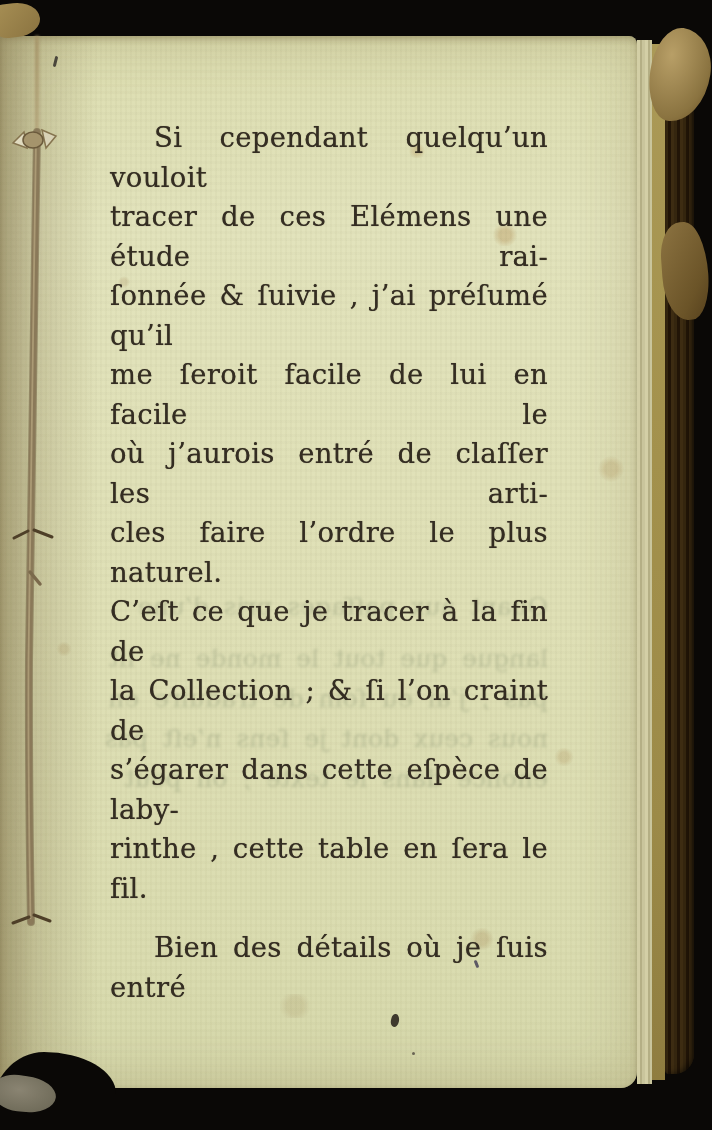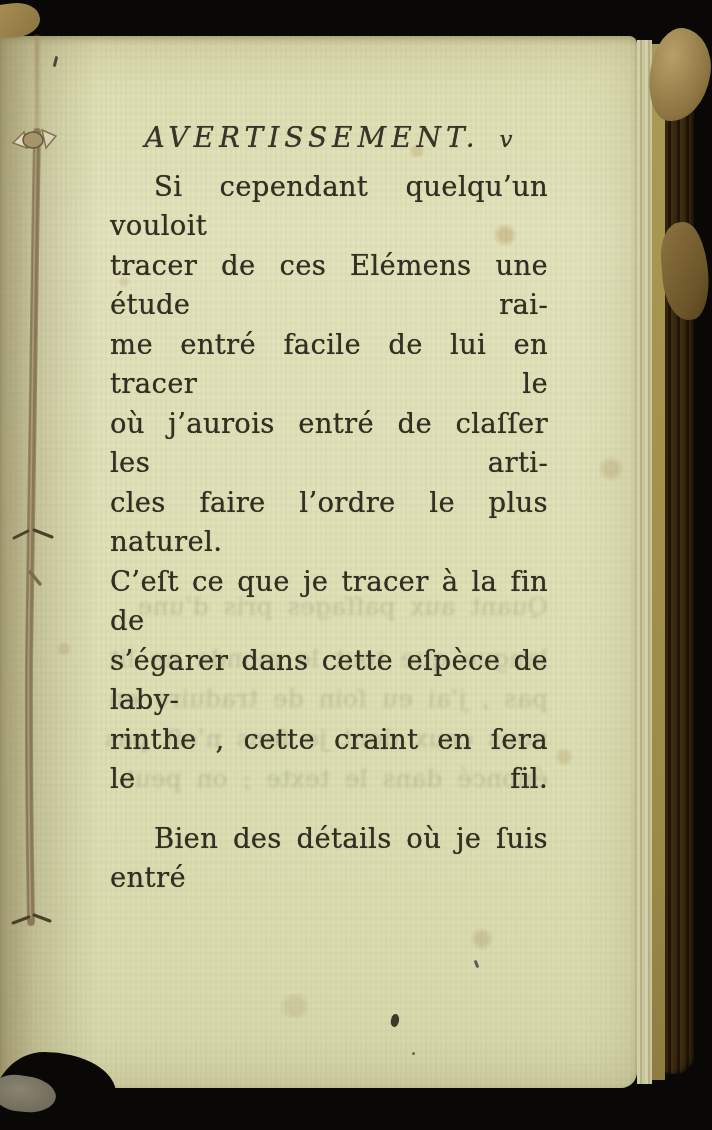--- a/index.html
+++ b/index.html
@@ -137,34 +137,32 @@
 
     <div class="ghosts">
       <div class="ghost-line" style="top:556px;">Quant aux paſſages pris d’une</div>
       <div class="ghost-line" style="top:608px; padding-left:70px;">langue que tout le monde ne lit</div>
       <div class="ghost-line" style="top:648px; padding-left:40px;">pas , j’ai eu ſoin de traduire en</div>
       <div class="ghost-line" style="top:688px; padding-left:55px;">nous ceux dont je ſens n’eſt pas</div>
       <div class="ghost-line" style="top:728px; padding-left:45px;">énoncé dans le texte ; on peut</div>
     </div>
 
     <div class="textblock">
-      <div class="header">
-        <span class="title">AVERTISSEMENT.</span>
-        <span class="folio">v</span>
-      </div>
 
       <div class="para">
         <div class="line indent">Si cependant quelqu’un vouloit</div>
         <div class="line">tracer de ces Elémens une étude rai-</div>
-        <div class="line">me entré facile de lui en tracer le</div>
+        <div class="line">ſonnée &amp; ſuivie , j’ai préſumé qu’il</div>
+        <div class="line">me ſeroit facile de lui en facile le</div>
         <div class="line">où j’aurois entré de claſſer les arti-</div>
         <div class="line">cles faire l’ordre le plus naturel.</div>
         <div class="line">C’eſt ce que je tracer à la fin de</div>
+        <div class="line">la Collection ; &amp; ſi l’on craint de</div>
         <div class="line">s’égarer dans cette eſpèce de laby-</div>
-        <div class="line">rinthe , cette craint en ſera le fil.</div>
+        <div class="line">rinthe , cette table en ſera le fil.</div>
       </div>
 
       <div class="para gap1">
         <div class="line indent">Bien des détails où je ſuis entré</div>
 
       </div>
 
     </div>
 
     <div class="mark mark-slash"></div>

